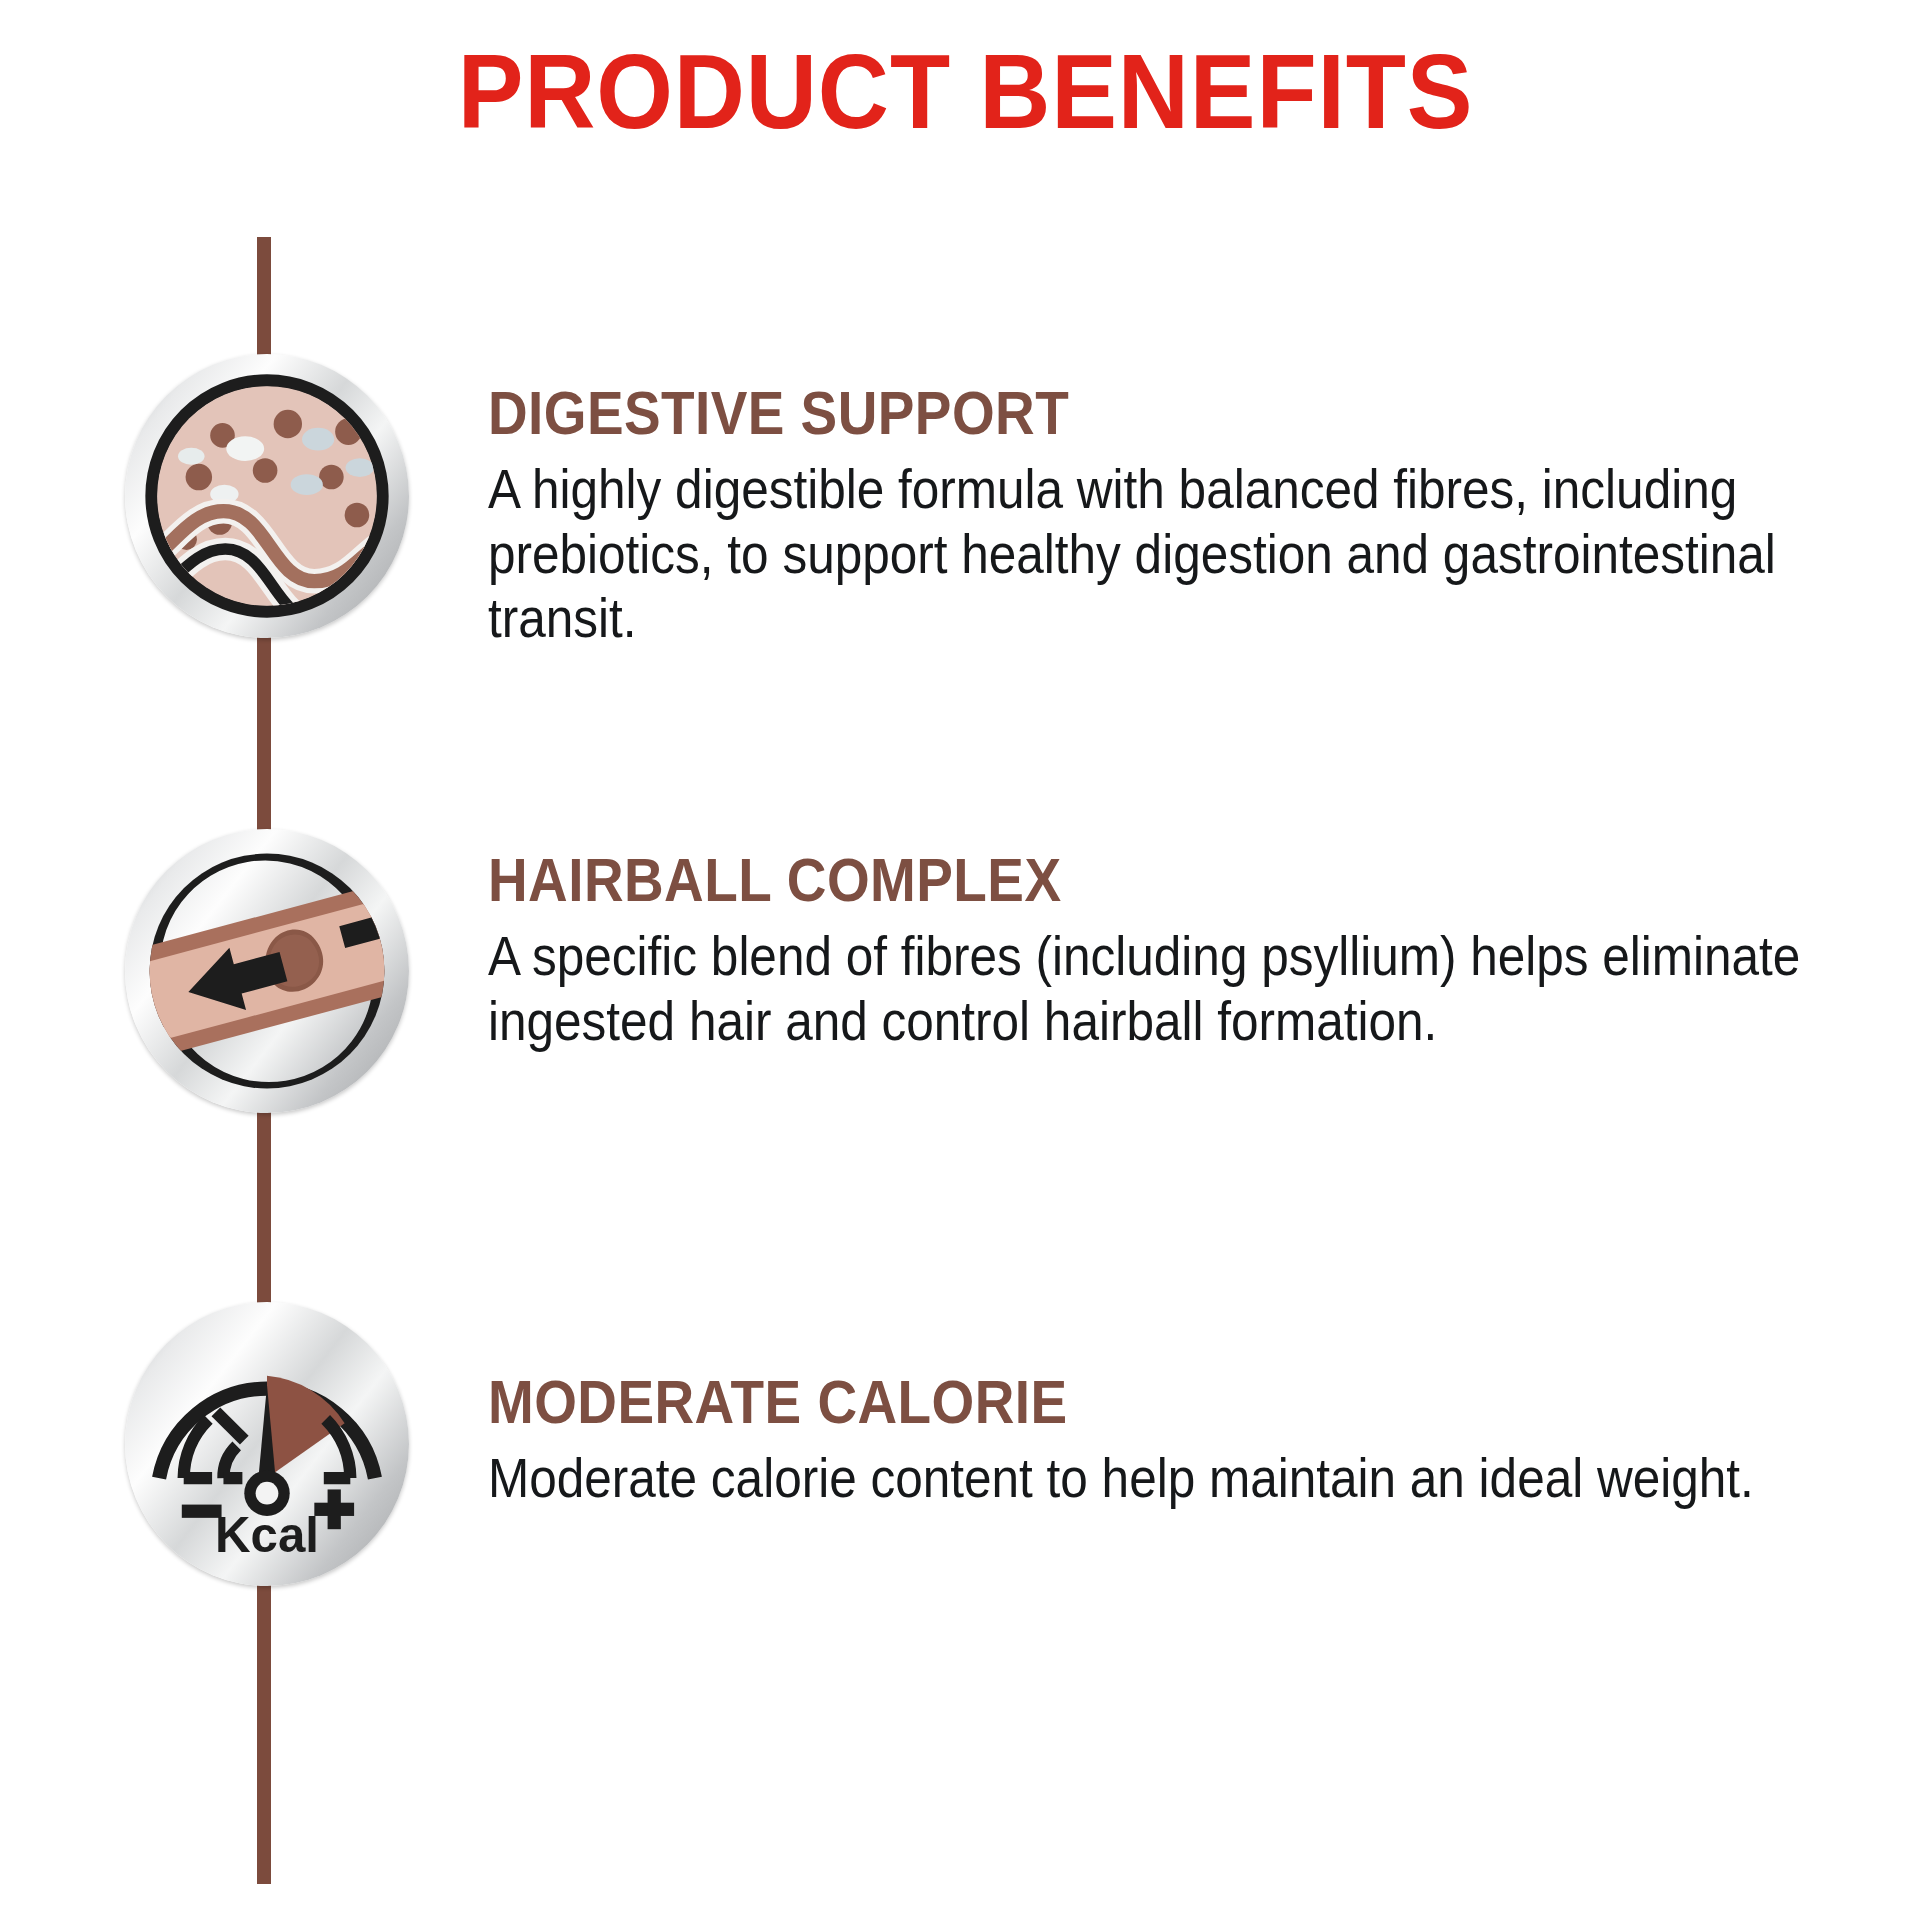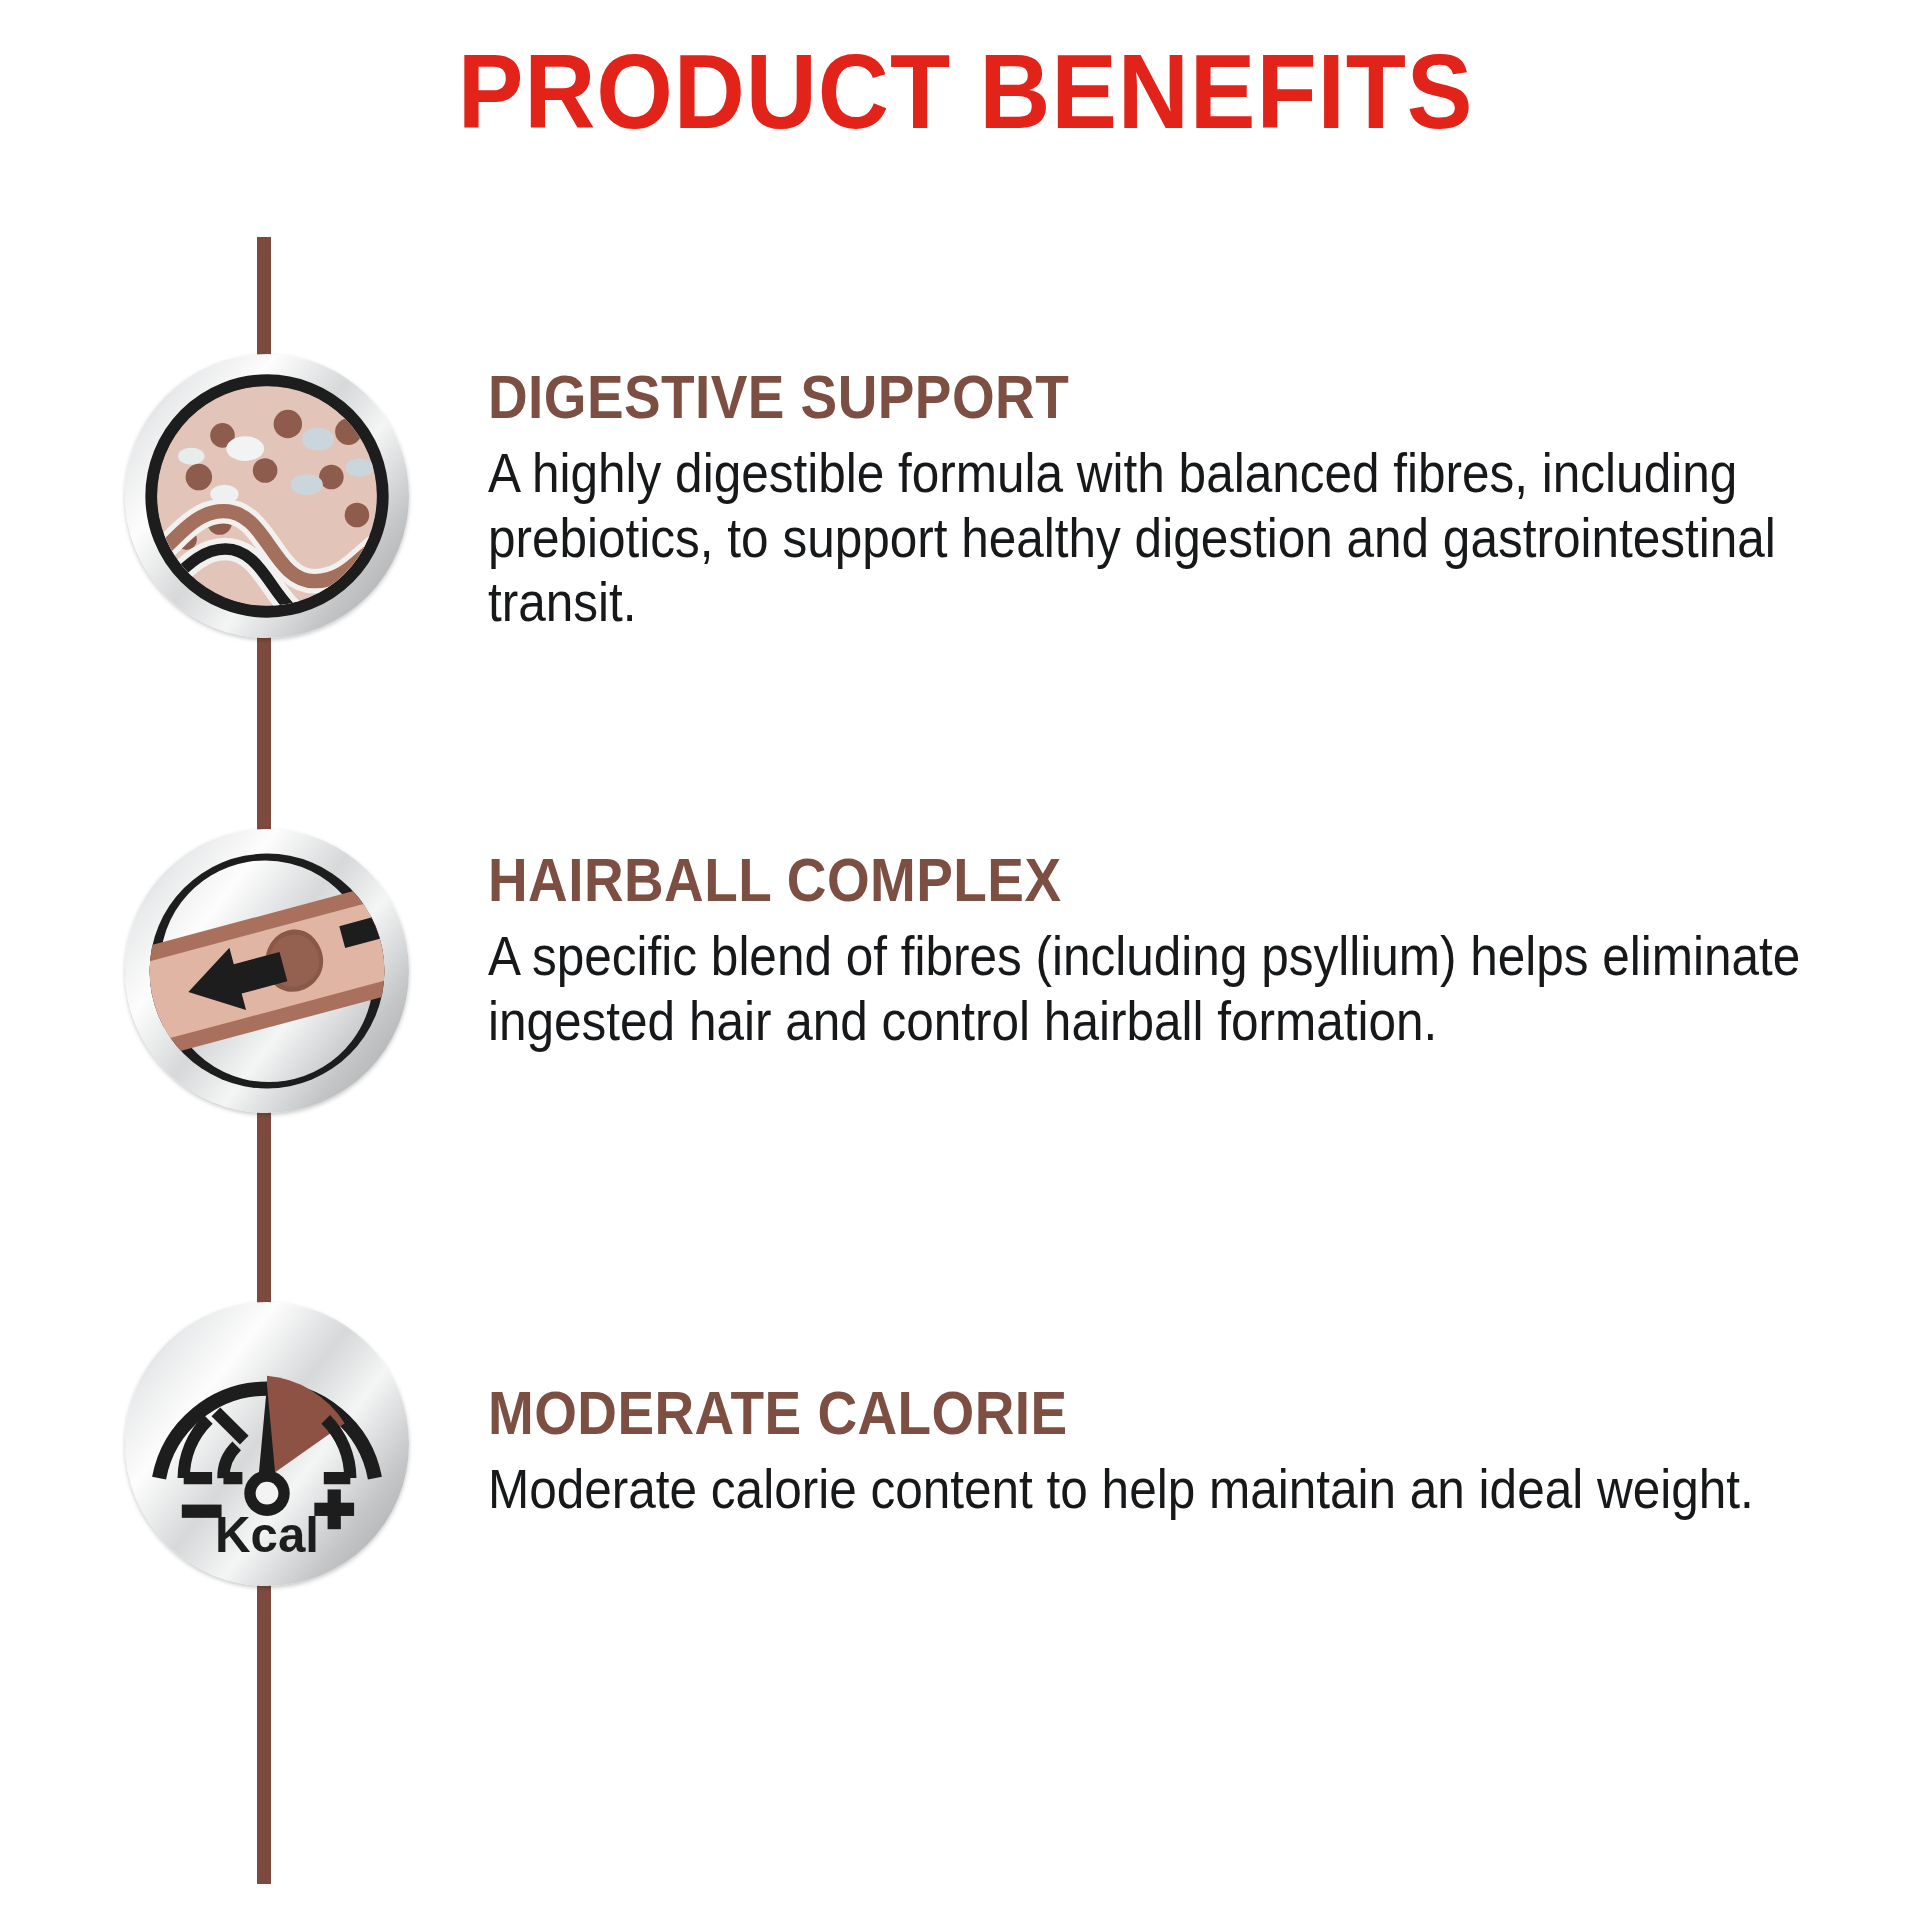--- a/index.html
+++ b/index.html
@@ -87,23 +87,23 @@
     color:#16181a;
     font-family:"Liberation Sans",sans-serif;
     font-weight:400;
     font-size:55px;
     line-height:1.17;
     transform:scaleX(0.90);
     transform-origin:left top;
     margin:0;
     width:1476px;
   }
-  #row-0 .copy{top:0px;}
+  #row-0 .copy{top:16px;}
   #row-1 .copy{top:8px;}
-  #row-2 .copy{top:68px;}
+  #row-2 .copy{top:57px;}
 </style>
 </head>
 <body>
 
 <div class="page">
 
   <div class="title">PRODUCT BENEFITS</div>
 
   <div class="spine"></div>
 

